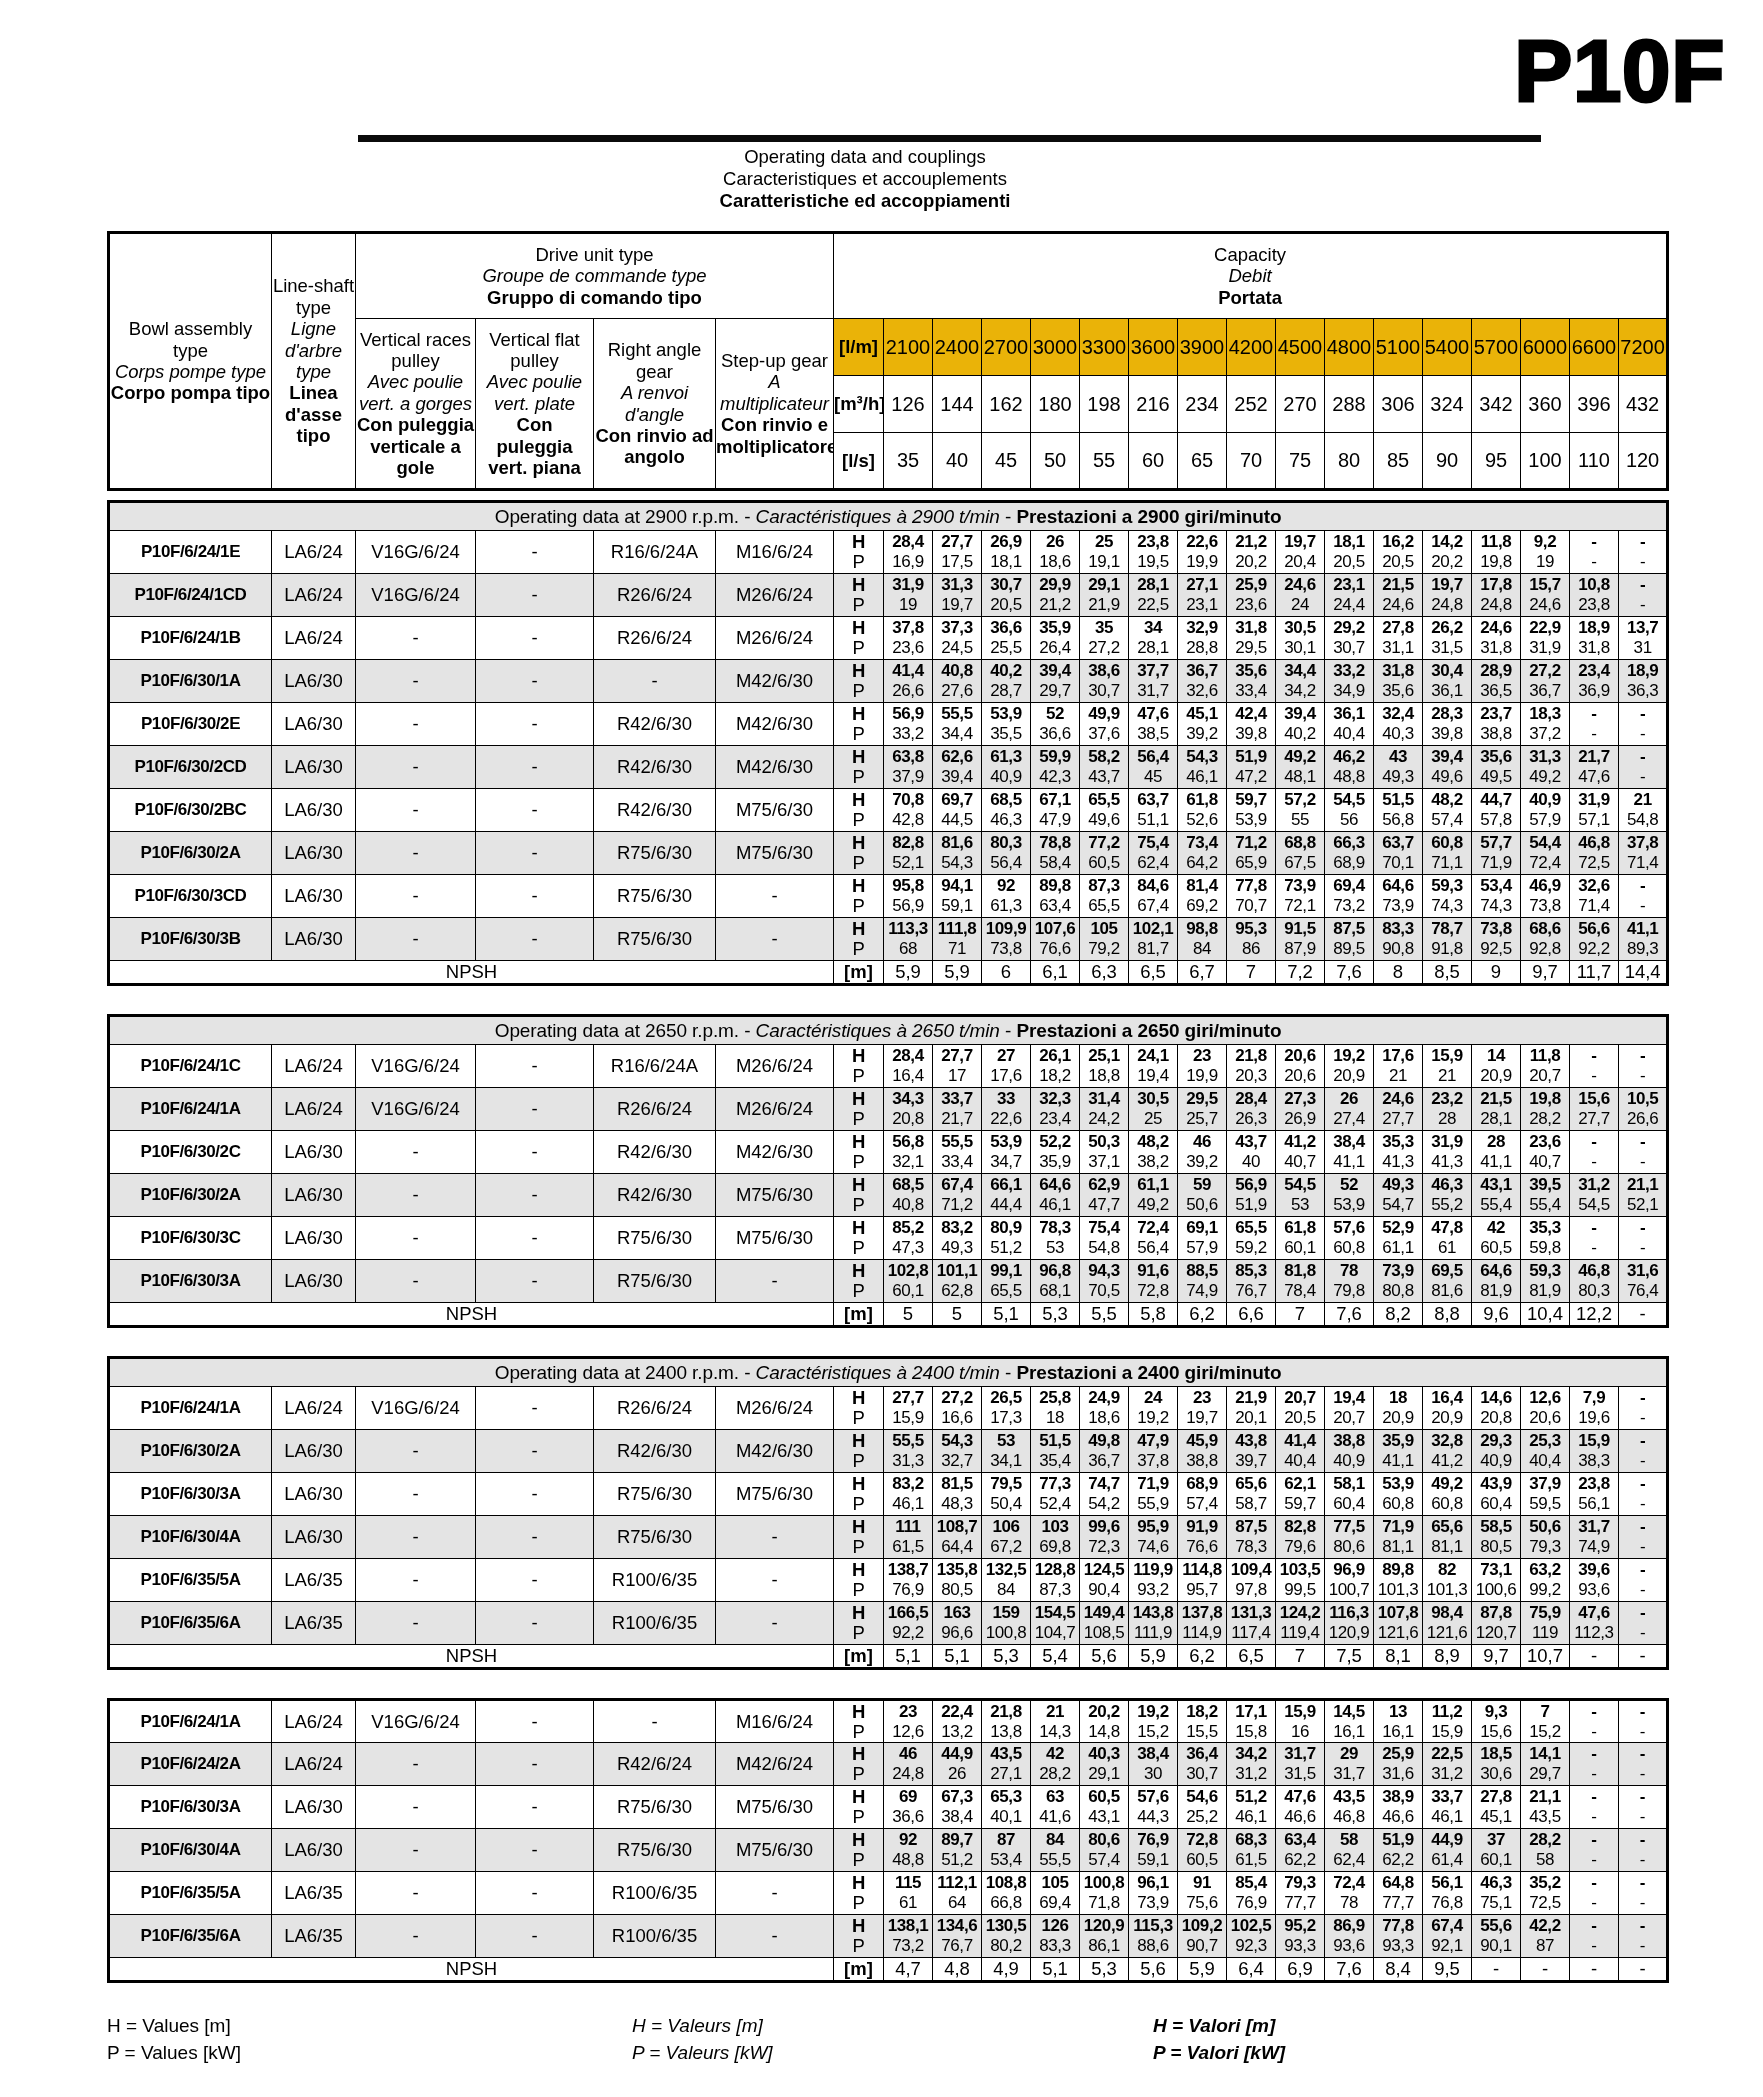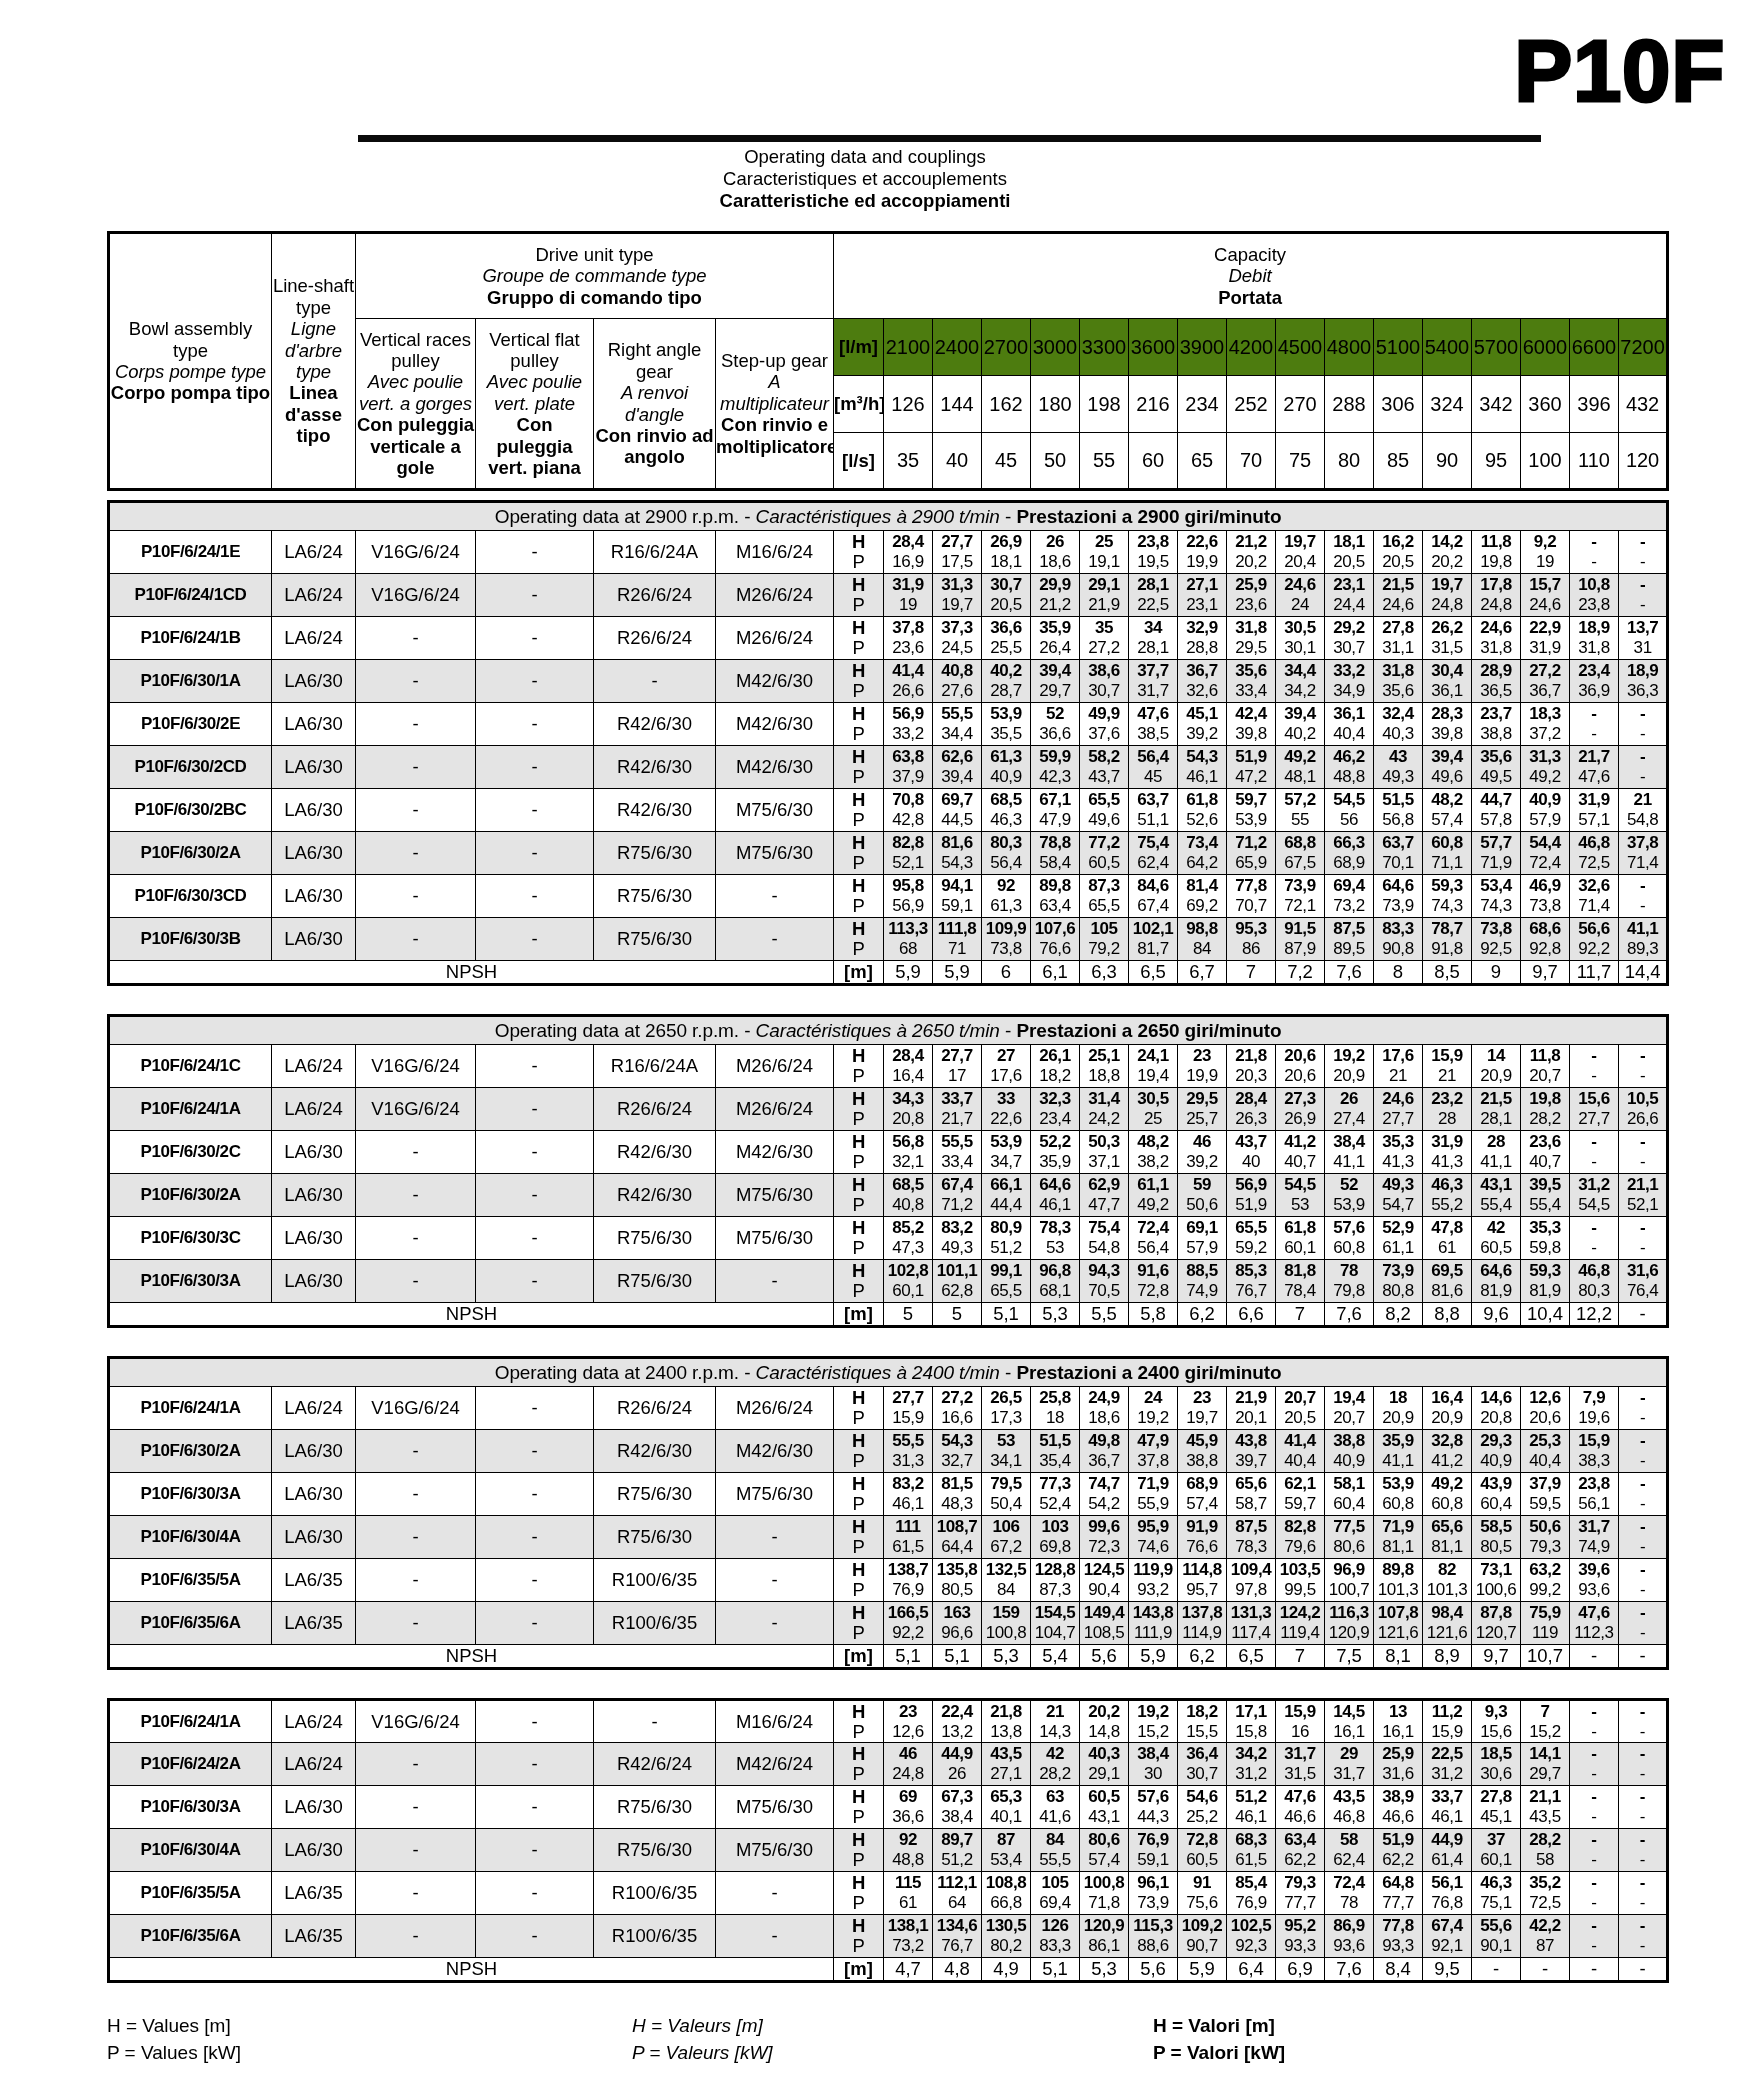--- a/index.html
+++ b/index.html
@@ -14,21 +14,21 @@
               -webkit-text-stroke:3px #000;}
   .header-rule{position:absolute;left:358px;top:135px;width:1183px;height:6.7px;background:#0b0b0b;}
   .subtitle{position:absolute;left:0;top:146px;width:1730px;text-align:center;font-size:18.5px;line-height:22px;}
   .subtitle .fr{}
   .subtitle .it{font-weight:bold;}
 
   
   .content{position:absolute;left:107px;top:231px;width:1560px;}
   table.grid{border-collapse:collapse;table-layout:fixed;width:1555px;border:3px solid #000;background:#fff;}
   table.grid td{border:1.5px solid #000;text-align:center;vertical-align:middle;padding:0;overflow:hidden;}
-  .gray{background:#4d7c0f;}
+  .gray{background:#eab308;}
 
   
   tr.hrowA{height:86px;}
   tr.hrowBCD{height:57px;}
   .hcell{font-size:18.5px;line-height:21.4px;padding:1.5px 3px;}
   .hcell .fr{font-style:italic;}
   .hcell .it{font-weight:bold;}
   .unit-cell{font-weight:bold;font-size:18.5px;}
   .flow-val{font-size:20px;}
 
@@ -47,21 +47,21 @@
   td.hp-cell .hv,td.hp-cell .pv{font-size:18.5px;}
   tr.npsh-row{height:24px;}
   tr.npsh-row td{font-size:18.5px;}
   td.npsh-unit{font-weight:bold;}
 
   
   .footer{position:absolute;top:2012px;left:0;width:1763px;font-size:19px;line-height:27px;}
   .footer .col{position:absolute;top:0;}
   .footer .c1{left:107px;}
   .footer .c2{left:632px;font-style:italic;}
-  .footer .c3{left:1153px;font-weight:bold;}
+  .footer .c3{left:1153px;font-weight:bold;font-style:italic;}
 </style>
 </head>
 <body>
 
 <div class="page">
 
   <div class="page-title">P10F</div>
   <div class="header-rule"></div>
 
   <div class="subtitle">

